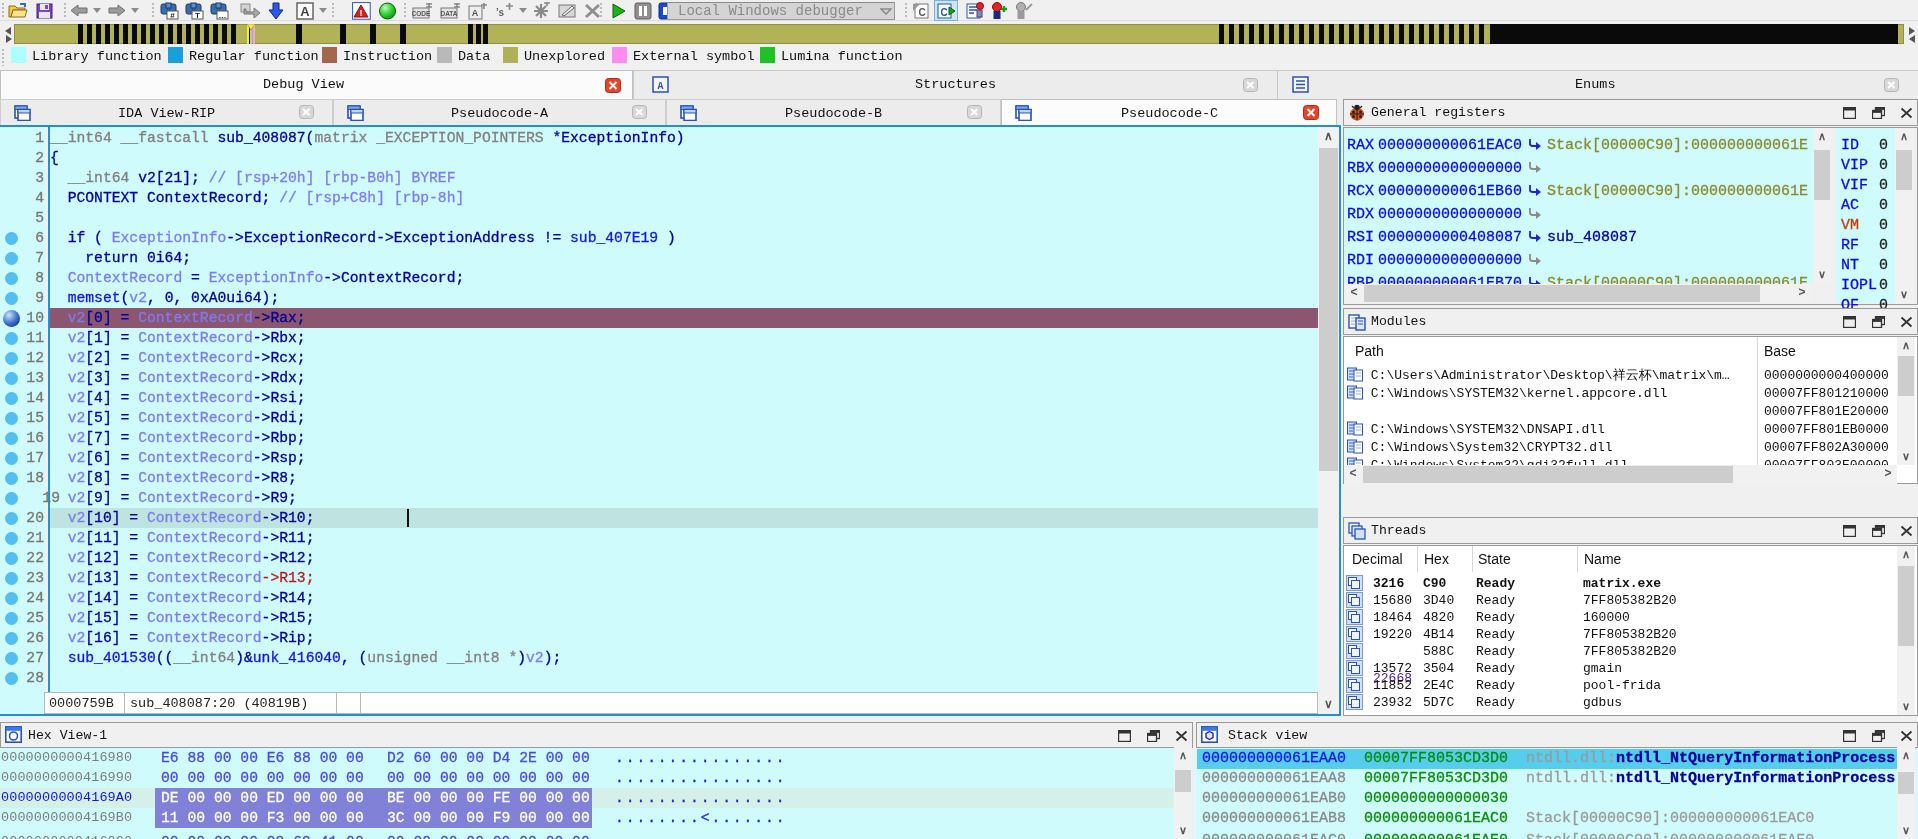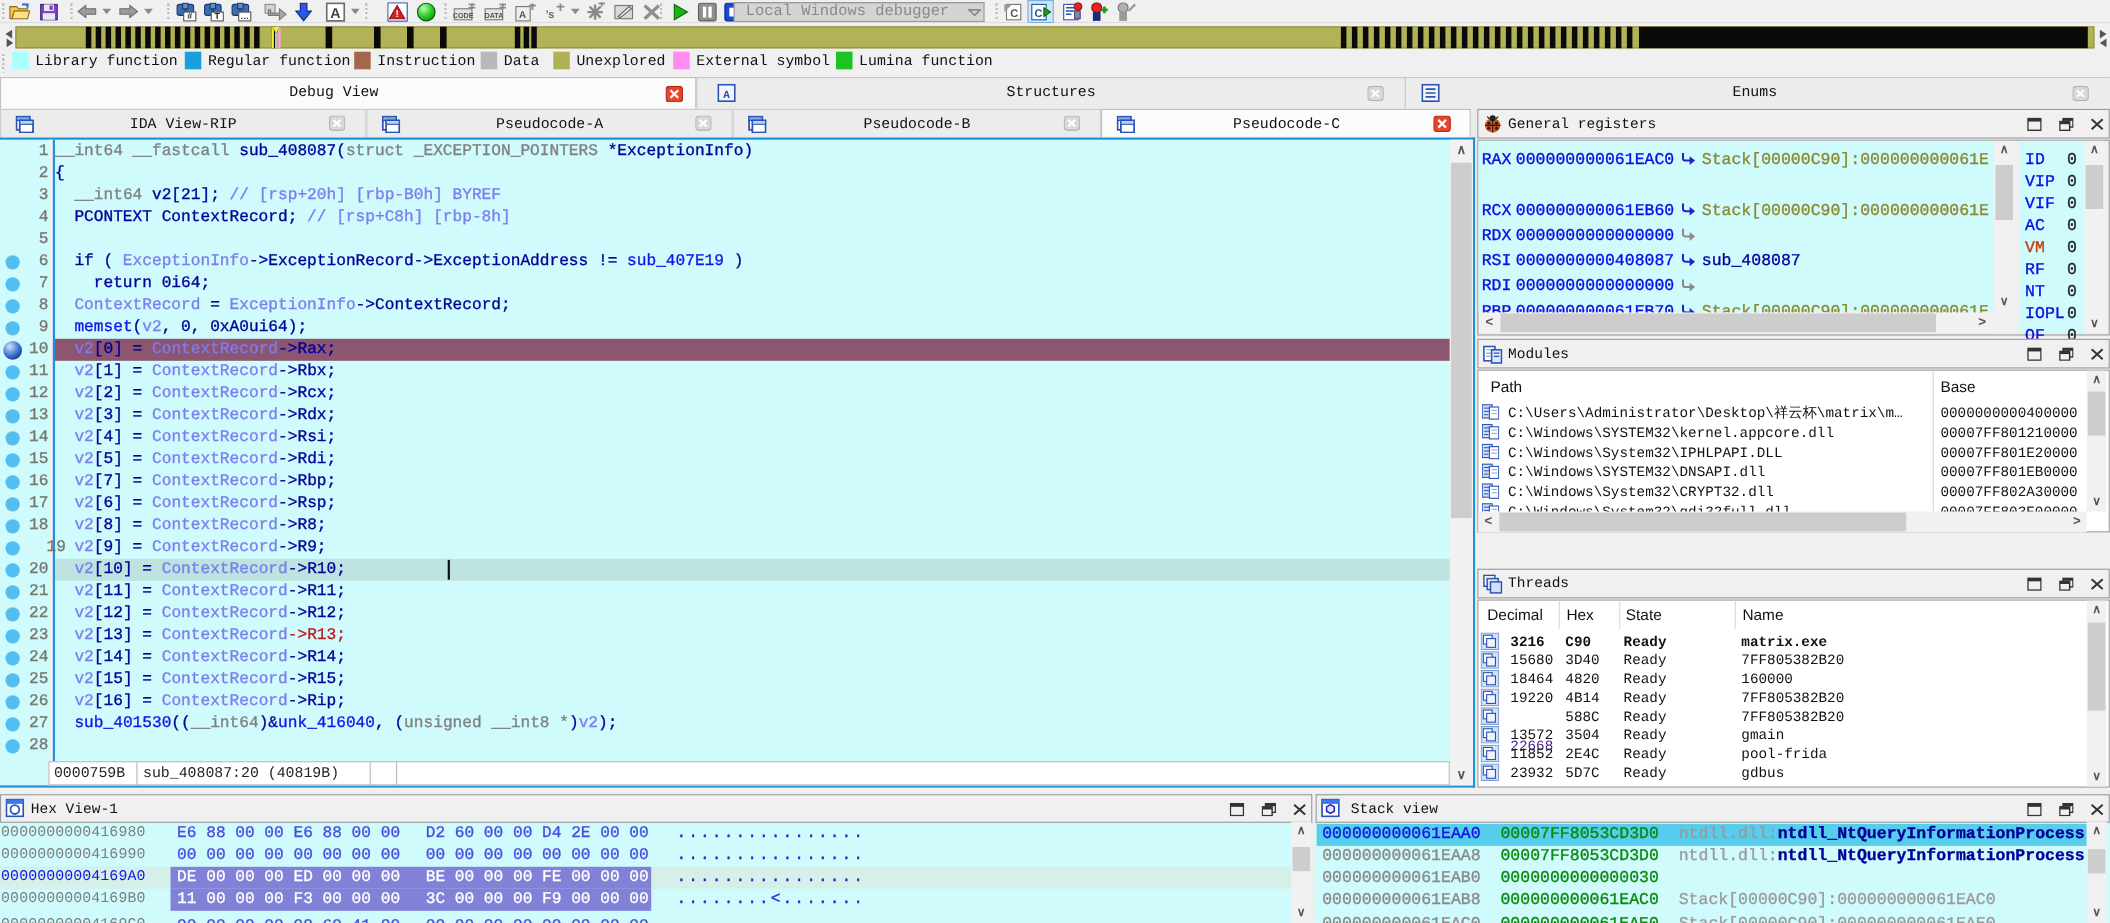--- a/index.html
+++ b/index.html
@@ -333,21 +333,21 @@
 <svg class="abs" style="left:1303px;top:105px" width="16" height="15" viewBox="0 0 16 15">
       <rect x="0.5" y="0.5" width="15" height="14" rx="3" fill="#e8442c" stroke="#b02a18"></rect>
       <path d="M4.5 4 L11.5 11 M11.5 4 L4.5 11" stroke="#fff" stroke-width="2"></path>
     </svg>
 <div class="abs" style="left:0;top:125px;width:1341px;height:591px;background:#d0fbfd;border-top:2px solid #2090d8;border-right:2px solid #2090d8;border-bottom:2px solid #2090d8"></div>
 <div class="abs" style="left:45px;top:127px;width:3px;height:565px;background:#f2efef"></div>
 <div class="abs" style="left:48px;top:127px;width:2px;height:565px;background:#2090d8"></div>
 <div class="abs" style="left:50px;top:308px;width:1268px;height:20px;background:#8c5570"></div>
 <div class="abs" style="left:50px;top:508px;width:1268px;height:20px;background:#bfe3e0"></div>
 <div class="abs t147" style="left:0;top:128px;width:44px;text-align:right;color:#77776f">1</div>
-<div class="abs t147" style="left:50px;top:128px"><span style="color:#808080">__int64 __fastcall </span><span style="color:#00009a">sub_408087(</span><span style="color:#808080">struct _EXCEPTION_POINTERS </span><span style="color:#00009a">*ExceptionInfo)</span></div>
+<div class="abs t147" style="left:50px;top:128px"><span style="color:#808080">__int64 __fastcall </span><span style="color:#00009a">sub_408087(</span><span style="color:#808080">matrix _EXCEPTION_POINTERS </span><span style="color:#00009a">*ExceptionInfo)</span></div>
 <div class="abs t147" style="left:0;top:148px;width:44px;text-align:right;color:#77776f">2</div>
 <div class="abs t147" style="left:50px;top:148px"><span style="color:#00009a">{</span></div>
 <div class="abs t147" style="left:0;top:168px;width:44px;text-align:right;color:#77776f">3</div>
 <div class="abs t147" style="left:50px;top:168px"><span style="color:#00009a">  </span><span style="color:#808080">__int64 </span><span style="color:#00009a">v2[21]; </span><span style="color:#7d7df0">// [rsp+20h] [rbp-B0h] BYREF</span></div>
 <div class="abs t147" style="left:0;top:188px;width:44px;text-align:right;color:#77776f">4</div>
 <div class="abs t147" style="left:50px;top:188px"><span style="color:#00009a">  PCONTEXT ContextRecord; </span><span style="color:#7d7df0">// [rsp+C8h] [rbp-8h]</span></div>
 <div class="abs t147" style="left:0;top:208px;width:44px;text-align:right;color:#77776f">5</div>
 <div class="abs t147" style="left:0;top:228px;width:44px;text-align:right;color:#77776f">6</div>
 <div class="abs t147" style="left:50px;top:228px"><span style="color:#00009a">  if ( </span><span style="color:#7d7df0">ExceptionInfo</span><span style="color:#00009a">-&gt;ExceptionRecord-&gt;ExceptionAddress != </span><span style="color:#1414e8">sub_407E19</span><span style="color:#00009a"> )</span></div>
 <div class="abs" style="left:5px;top:232px;width:13px;height:13px;border-radius:50%;background:#52bef2"></div>
@@ -451,20 +451,24 @@
     </svg>
 <svg class="abs" style="left:1900px;top:107px" width="13" height="12" viewBox="0 0 13 12">
       <path d="M1.5 1.5 L11.5 10.5 M11.5 1.5 L1.5 10.5" stroke="#333" stroke-width="1.8"></path>
     </svg>
 <div class="abs" style="left:1343px;top:127px;width:575px;height:178px;background:#f0f0f0;border:1px solid #9a9a9a"></div>
 <div class="abs" style="left:1344px;top:128px;width:469px;height:155px;background:#d0fbfd"></div>
 <div class="abs t15" style="left:1347px;top:134px;line-height:23px;height:23px;overflow:hidden;width:466px"><span style="color:#0b0be6">RAX</span><span style="color:#0b0be6;margin-left:4px">000000000061EAC0</span><span style="margin-left:6px"><svg width="14" height="13" viewBox="0 0 14 13" style="vertical-align:-2px">
           <path d="M2 1 L2 6 Q2 8 5 8 L9 8" fill="none" stroke="#2222cc" stroke-width="1.8"></path>
           <path d="M8 4 L13 8 L8 12 Z" fill="#2222cc"></path>
         </svg></span><span style="color:#8a8a30;margin-left:5px">Stack[00000C90]:000000000061E</span></div>
+<div class="abs t15" style="left:1347px;top:157px;line-height:23px;height:23px;overflow:hidden;width:466px"><span style="color:#0b0be6">RBX</span><span style="color:#0b0be6;margin-left:4px">0000000000000000</span><span style="margin-left:6px"><svg width="14" height="13" viewBox="0 0 14 13" style="vertical-align:-2px">
+          <path d="M2 1 L2 6 Q2 8 5 8 L9 8" fill="none" stroke="#8a8a8a" stroke-width="1.8"></path>
+          <path d="M8 4 L13 8 L8 12 Z" fill="#8a8a8a"></path>
+        </svg></span></div>
 <div class="abs t15" style="left:1347px;top:180px;line-height:23px;height:23px;overflow:hidden;width:466px"><span style="color:#0b0be6">RCX</span><span style="color:#0b0be6;margin-left:4px">000000000061EB60</span><span style="margin-left:6px"><svg width="14" height="13" viewBox="0 0 14 13" style="vertical-align:-2px">
           <path d="M2 1 L2 6 Q2 8 5 8 L9 8" fill="none" stroke="#2222cc" stroke-width="1.8"></path>
           <path d="M8 4 L13 8 L8 12 Z" fill="#2222cc"></path>
         </svg></span><span style="color:#8a8a30;margin-left:5px">Stack[00000C90]:000000000061E</span></div>
 <div class="abs t15" style="left:1347px;top:203px;line-height:23px;height:23px;overflow:hidden;width:466px"><span style="color:#0b0be6">RDX</span><span style="color:#0b0be6;margin-left:4px">0000000000000000</span><span style="margin-left:6px"><svg width="14" height="13" viewBox="0 0 14 13" style="vertical-align:-2px">
           <path d="M2 1 L2 6 Q2 8 5 8 L9 8" fill="none" stroke="#8a8a8a" stroke-width="1.8"></path>
           <path d="M8 4 L13 8 L8 12 Z" fill="#8a8a8a"></path>
         </svg></span></div>
 <div class="abs t15" style="left:1347px;top:226px;line-height:23px;height:23px;overflow:hidden;width:466px"><span style="color:#0b0be6">RSI</span><span style="color:#0b0be6;margin-left:4px">0000000000408087</span><span style="margin-left:6px"><svg width="14" height="13" viewBox="0 0 14 13" style="vertical-align:-2px">
           <path d="M2 1 L2 6 Q2 8 5 8 L9 8" fill="none" stroke="#2222cc" stroke-width="1.8"></path>
@@ -542,26 +546,20 @@
         <path d="M9 6 H14 M9 9 H14" stroke="#88a8d8" stroke-width="0.9"></path>
       </svg> C:\Users\Administrator\Desktop\祥云杯\matrix\m…</div>
 <div class="abs t138" style="left:1764px;top:367px;width:133px;overflow:hidden;color:#111">0000000000400000</div>
 <div class="abs t138" style="left:1347px;top:385px;width:408px;overflow:hidden;color:#111"><svg width="16" height="15" viewBox="0 0 16 15" style="vertical-align:-3px">
         <rect x="0.5" y="1" width="9" height="12" fill="#cfe0f8" stroke="#2a52b4"></rect>
         <path d="M2 4 H8 M2 7 H8 M2 10 H6" stroke="#2a52b4" stroke-width="0.9"></path>
         <rect x="7" y="3" width="8.5" height="11" fill="#fff" stroke="#2a52b4"></rect>
         <path d="M9 6 H14 M9 9 H14" stroke="#88a8d8" stroke-width="0.9"></path>
       </svg> C:\Windows\SYSTEM32\kernel.appcore.dll</div>
 <div class="abs t138" style="left:1764px;top:385px;width:133px;overflow:hidden;color:#111">00007FF801210000</div>
-<div class="abs t138" style="left:1347px;top:403px;width:408px;overflow:hidden;color:#111"><svg width="16" height="15" viewBox="0 0 16 15" style="vertical-align:-3px">
-        <rect x="0.5" y="1" width="9" height="12" fill="#cfe0f8" stroke="#2a52b4"></rect>
-        <path d="M2 4 H8 M2 7 H8 M2 10 H6" stroke="#2a52b4" stroke-width="0.9"></path>
-        <rect x="7" y="3" width="8.5" height="11" fill="#fff" stroke="#2a52b4"></rect>
-        <path d="M9 6 H14 M9 9 H14" stroke="#88a8d8" stroke-width="0.9"></path>
-      </svg> C:\Windows\System32\IPHLPAPI.DLL</div>
 <div class="abs t138" style="left:1764px;top:403px;width:133px;overflow:hidden;color:#111">00007FF801E20000</div>
 <div class="abs t138" style="left:1347px;top:421px;width:408px;overflow:hidden;color:#111"><svg width="16" height="15" viewBox="0 0 16 15" style="vertical-align:-3px">
         <rect x="0.5" y="1" width="9" height="12" fill="#cfe0f8" stroke="#2a52b4"></rect>
         <path d="M2 4 H8 M2 7 H8 M2 10 H6" stroke="#2a52b4" stroke-width="0.9"></path>
         <rect x="7" y="3" width="8.5" height="11" fill="#fff" stroke="#2a52b4"></rect>
         <path d="M9 6 H14 M9 9 H14" stroke="#88a8d8" stroke-width="0.9"></path>
       </svg> C:\Windows\SYSTEM32\DNSAPI.dll</div>
 <div class="abs t138" style="left:1764px;top:421px;width:133px;overflow:hidden;color:#111">00007FF801EB0000</div>
 <div class="abs t138" style="left:1347px;top:439px;width:408px;overflow:hidden;color:#111"><svg width="16" height="15" viewBox="0 0 16 15" style="vertical-align:-3px">
         <rect x="0.5" y="1" width="9" height="12" fill="#cfe0f8" stroke="#2a52b4"></rect>

